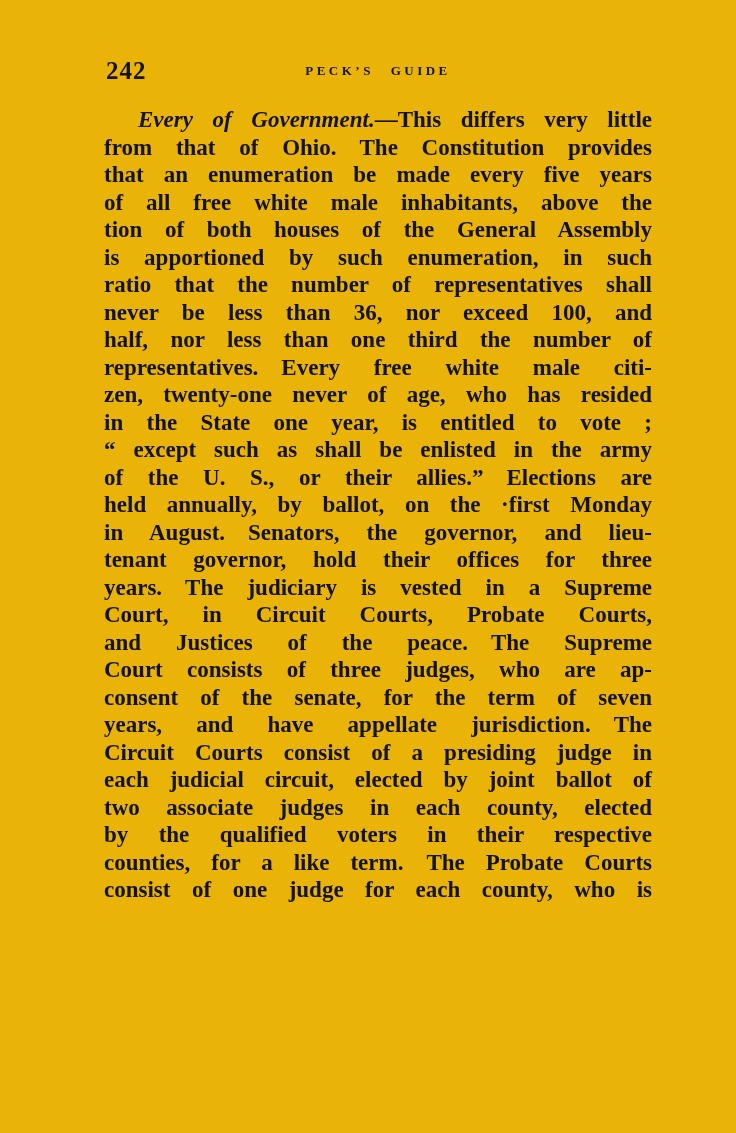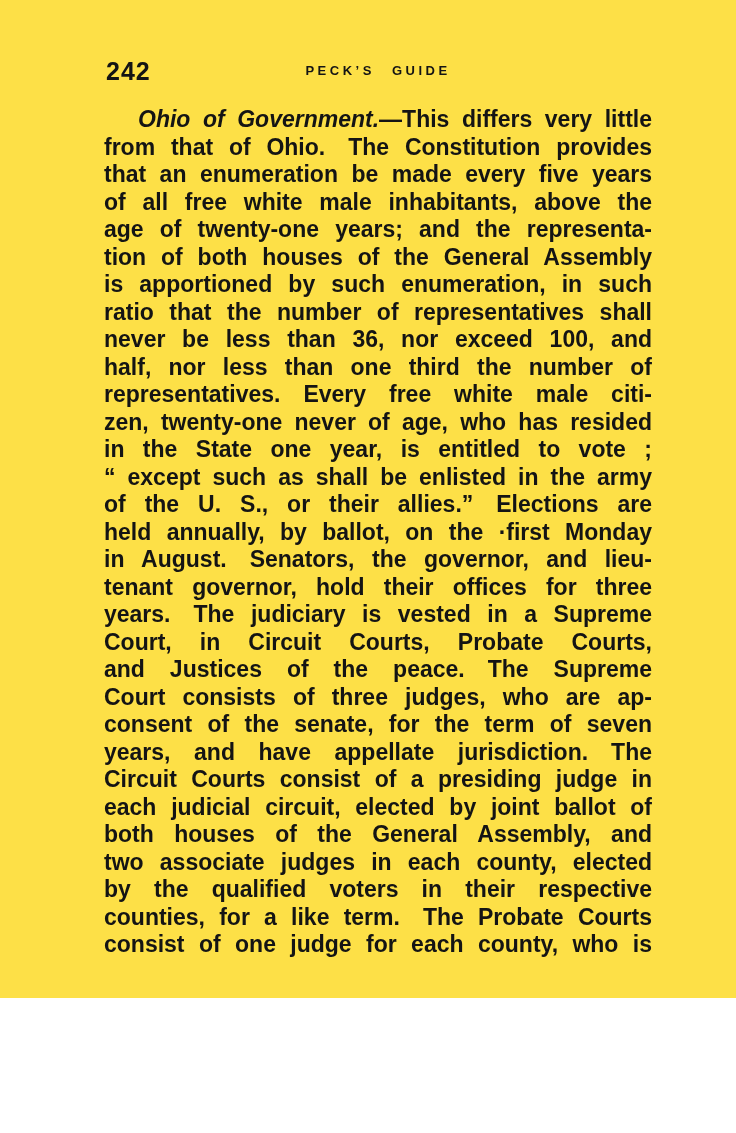--- a/index.html
+++ b/index.html
@@ -1,22 +1,22 @@
 <!DOCTYPE html>
 <html><head>
 <meta charset="utf-8">
 <style>
   html, body { margin: 0; padding: 0; background: #ffffff; }
   .page {
     position: relative;
     width: 736px;
-    height: 998px;
-    background: #fde047;
+    height: 1133px;
+    background: #eab308;
     color: #141414;
-    font-family: Liberation Sans, sans-serif;
+    font-family: Liberation Serif, serif;
     overflow: hidden;
   }
   .header {
     position: absolute;
     top: 57px;
     left: 104px;
     width: 548px;
     height: 28px;
   }
   .page-num {
@@ -57,25 +57,24 @@
 </style>
 </head>
 <body>
 
 <div class="page">
   <div class="header">
     <span class="page-num">242</span>
     <div class="head-title">PECK’S GUIDE</div>
   </div>
   <div class="body-text">
-      <div class="line indent"><em>Ohio of Government.</em>—This differs very little</div>
+      <div class="line indent"><em>Every of Government.</em>—This differs very little</div>
       <div class="line">from that of Ohio. The Constitution provides</div>
       <div class="line">that an enumeration be made every five years</div>
       <div class="line">of all free white male inhabitants, above the</div>
-      <div class="line">age of twenty-one years; and the representa-</div>
       <div class="line">tion of both houses of the General Assembly</div>
       <div class="line">is apportioned by such enumeration, in such</div>
       <div class="line">ratio that the number of representatives shall</div>
       <div class="line">never be less than 36, nor exceed 100, and</div>
       <div class="line">half, nor less than one third the number of</div>
       <div class="line">representatives. Every free white male citi-</div>
       <div class="line">zen, twenty-one never of age, who has resided</div>
       <div class="line">in the State one year, is entitled to vote ;</div>
       <div class="line">“ except such as shall be enlisted in the army</div>
       <div class="line">of the U. S., or their allies.” Elections are</div>
@@ -83,19 +82,18 @@
       <div class="line">in August. Senators, the governor, and lieu-</div>
       <div class="line">tenant governor, hold their offices for three</div>
       <div class="line">years. The judiciary is vested in a Supreme</div>
       <div class="line">Court, in Circuit Courts, Probate Courts,</div>
       <div class="line">and Justices of the peace. The Supreme</div>
       <div class="line">Court consists of three judges, who are ap-</div>
       <div class="line">consent of the senate, for the term of seven</div>
       <div class="line">years, and have appellate jurisdiction. The</div>
       <div class="line">Circuit Courts consist of a presiding judge in</div>
       <div class="line">each judicial circuit, elected by joint ballot of</div>
-      <div class="line">both houses of the General Assembly, and</div>
       <div class="line">two associate judges in each county, elected</div>
       <div class="line">by the qualified voters in their respective</div>
       <div class="line">counties, for a like term. The Probate Courts</div>
       <div class="line">consist of one judge for each county, who is</div>
     </div>
 </div>
 
 </body></html>

